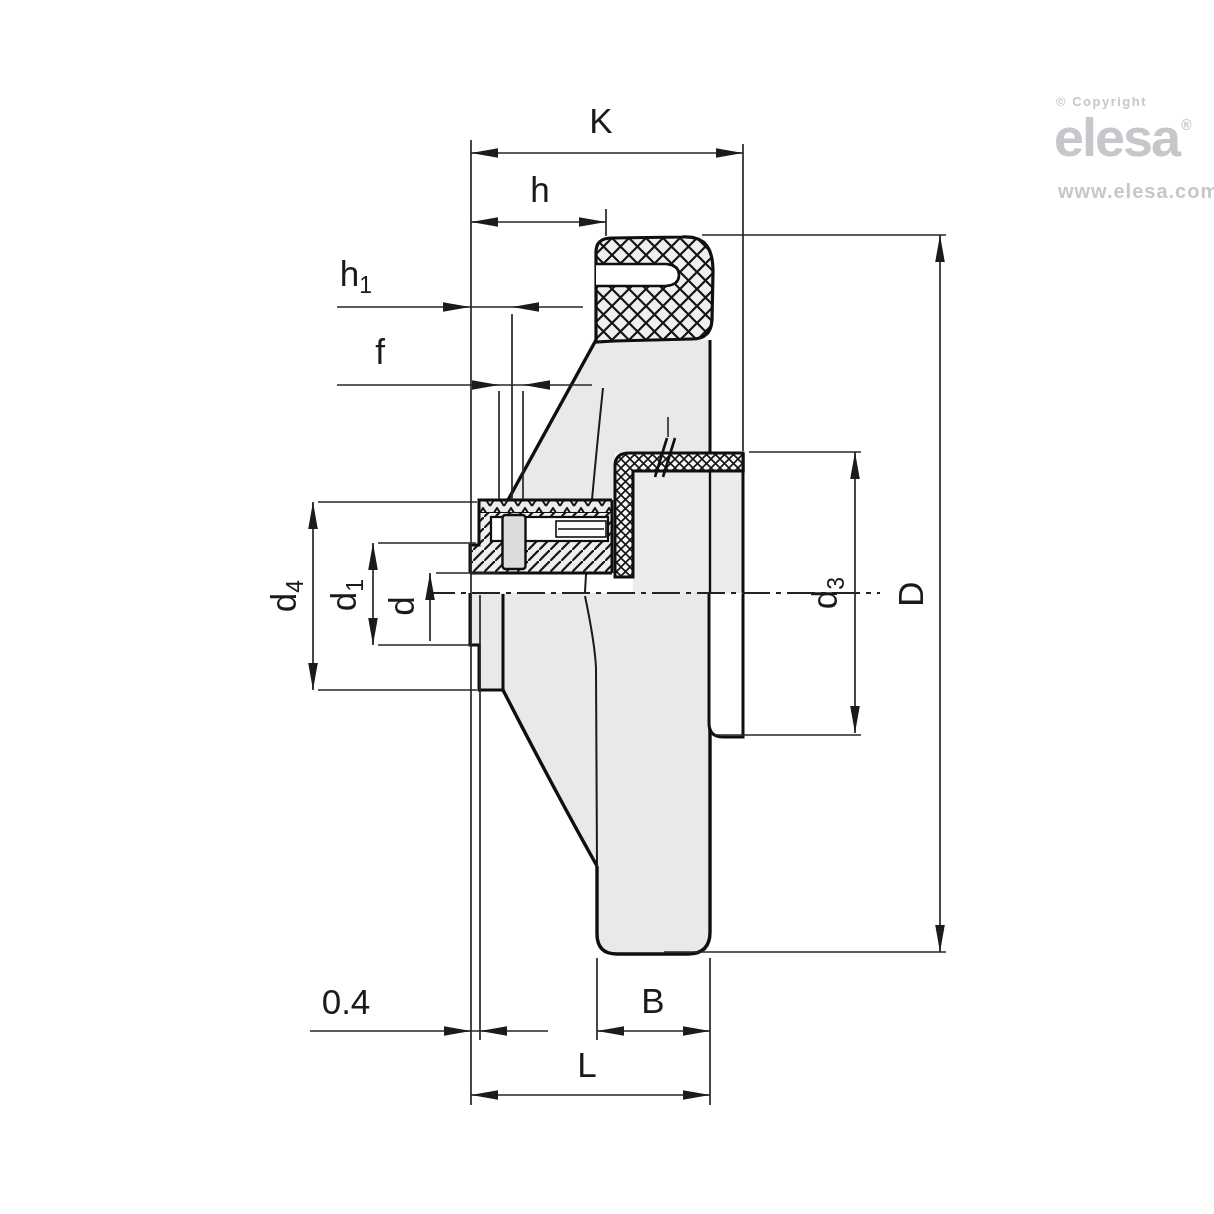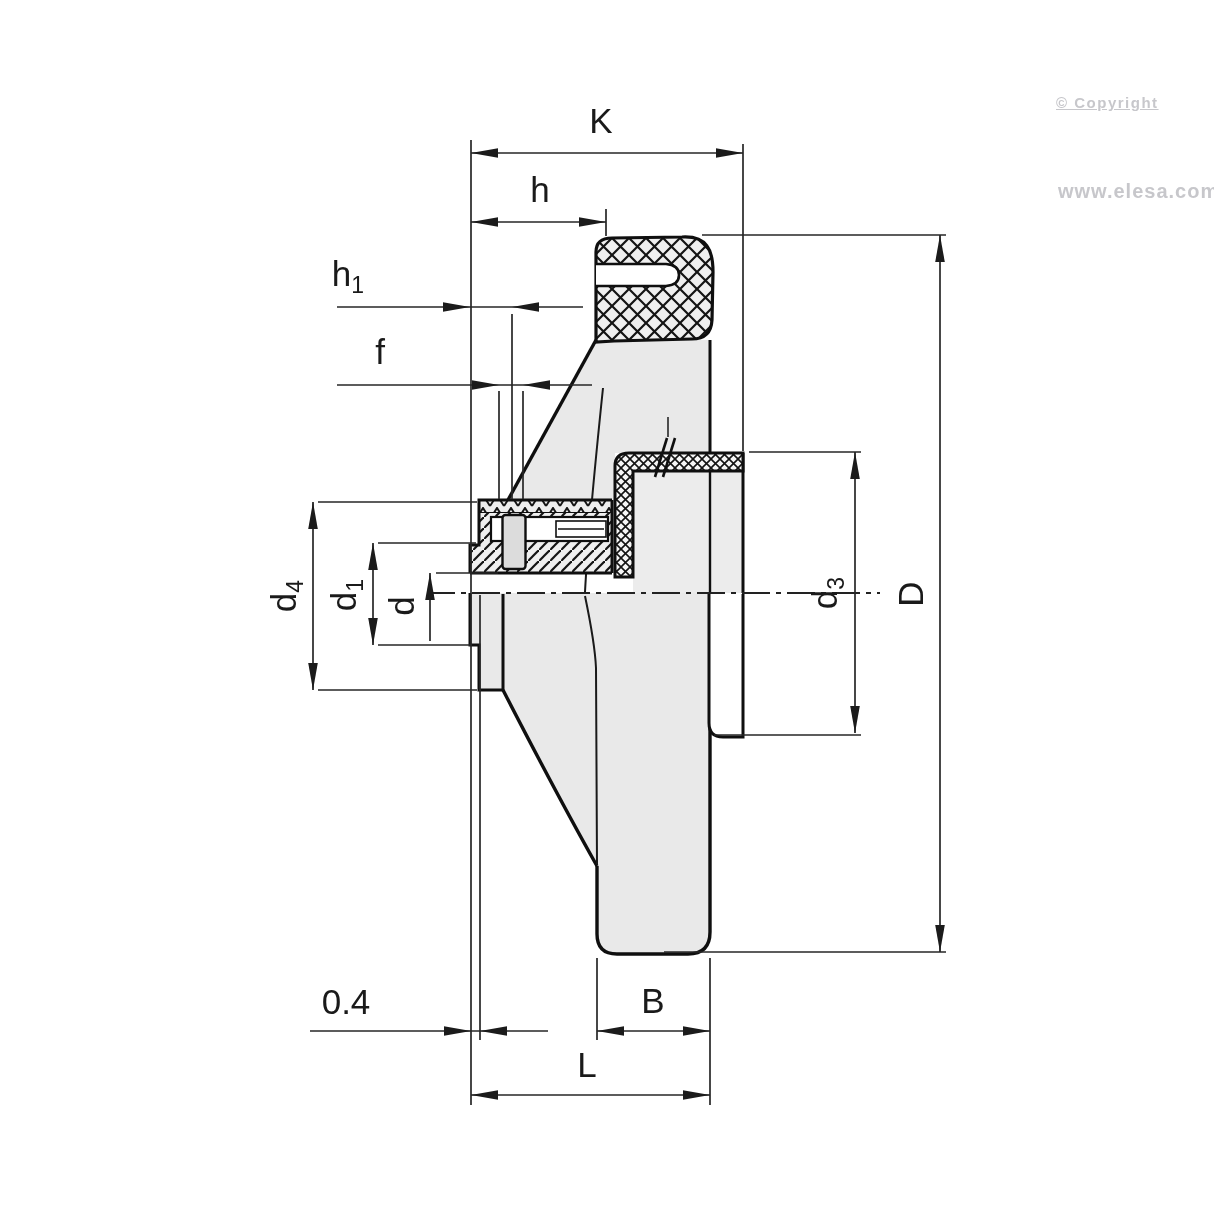--- a/index.html
+++ b/index.html
@@ -9,21 +9,21 @@
     font-family:"Liberation Sans", sans-serif;overflow:hidden;
   }
   .canvas svg{position:absolute;left:0;top:0;}
   .dim-label{
     position:absolute;font-size:35px;color:#1a1a1a;line-height:1;
     transform:translate(-50%,-50%);white-space:nowrap;
   }
   .dim-label.rot{transform:translate(-50%,-50%) rotate(-90deg);}
   .dim-label .sub{font-size:23px;vertical-align:-7px;}
   .brand{position:absolute;color:#c7c7cb;}
-  .brand-copyright{left:1056px;top:94px;font-size:15px;letter-spacing:1.5px;font-weight:bold;text-decoration:underline;}
+  .brand-copyright{left:1056px;top:94px;font-size:13px;letter-spacing:1.5px;font-weight:bold;}
   .brand-logo{left:1054px;top:110px;font-size:54px;font-weight:bold;letter-spacing:-2px;line-height:1;}
   .brand-reg{font-size:14px;vertical-align:26px;letter-spacing:0;margin-left:2px;}
   .brand-site{left:1058px;top:180px;font-size:20px;letter-spacing:1px;font-weight:bold;}
 </style>
 </head>
 <body>
 
 <div class="canvas">
 
   <svg width="1214" height="1214" viewBox="0 0 1214 1214">
@@ -163,27 +163,28 @@
       <polygon points="480,1031 507,1026.2 507,1035.8"></polygon>
       <polygon points="597,1031 624,1026.2 624,1035.8"></polygon>
       <polygon points="710,1031 683,1026.2 683,1035.8"></polygon>
       <polygon points="471,1095 498,1090.2 498,1099.8"></polygon>
       <polygon points="710,1095 683,1090.2 683,1099.8"></polygon>
     </g>
   </svg>
 
   <div class="dim-label" style="left:601px;top:120px;">K</div>
   <div class="dim-label" style="left:540px;top:189px;">h</div>
-  <div class="dim-label" style="left:348px;top:276px;"><span>h</span><span class="sub">1</span></div>
+  <div class="dim-label" style="left:356px;top:276px;"><span>h</span><span class="sub">1</span></div>
   <div class="dim-label" style="left:380px;top:351px;">f</div>
   <div class="dim-label rot" style="left:286px;top:596px;"><span>d</span><span class="sub">4</span></div>
   <div class="dim-label rot" style="left:346px;top:595px;"><span>d</span><span class="sub">1</span></div>
   <div class="dim-label rot" style="left:401px;top:606px;">d</div>
   <div class="dim-label rot" style="left:827px;top:593px;"><span>d</span><span class="sub">3</span></div>
   <div class="dim-label rot" style="left:910px;top:594px;">D</div>
   <div class="dim-label" style="left:346px;top:1001px;">0.4</div>
   <div class="dim-label" style="left:653px;top:1000px;">B</div>
   <div class="dim-label" style="left:587px;top:1064px;">L</div>
 
   <div class="brand brand-copyright">© Copyright</div>
+  <div class="brand brand-logo"><span>elesa</span><span class="brand-reg">®</span></div>
   <div class="brand brand-site">www.elesa.com</div>
 
 </div>
 
 </body></html>

